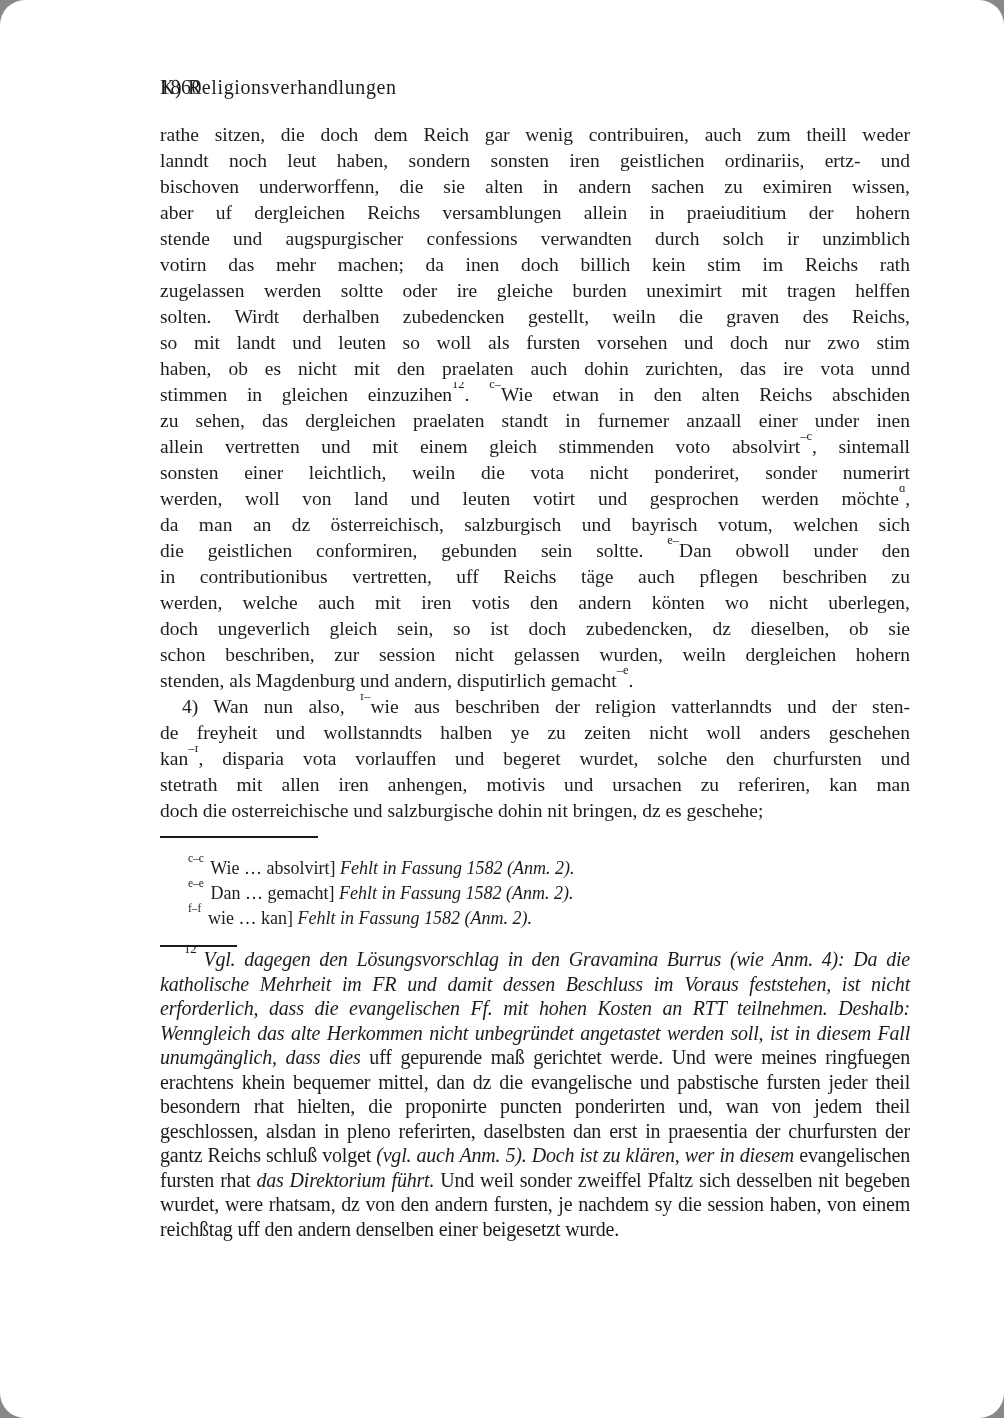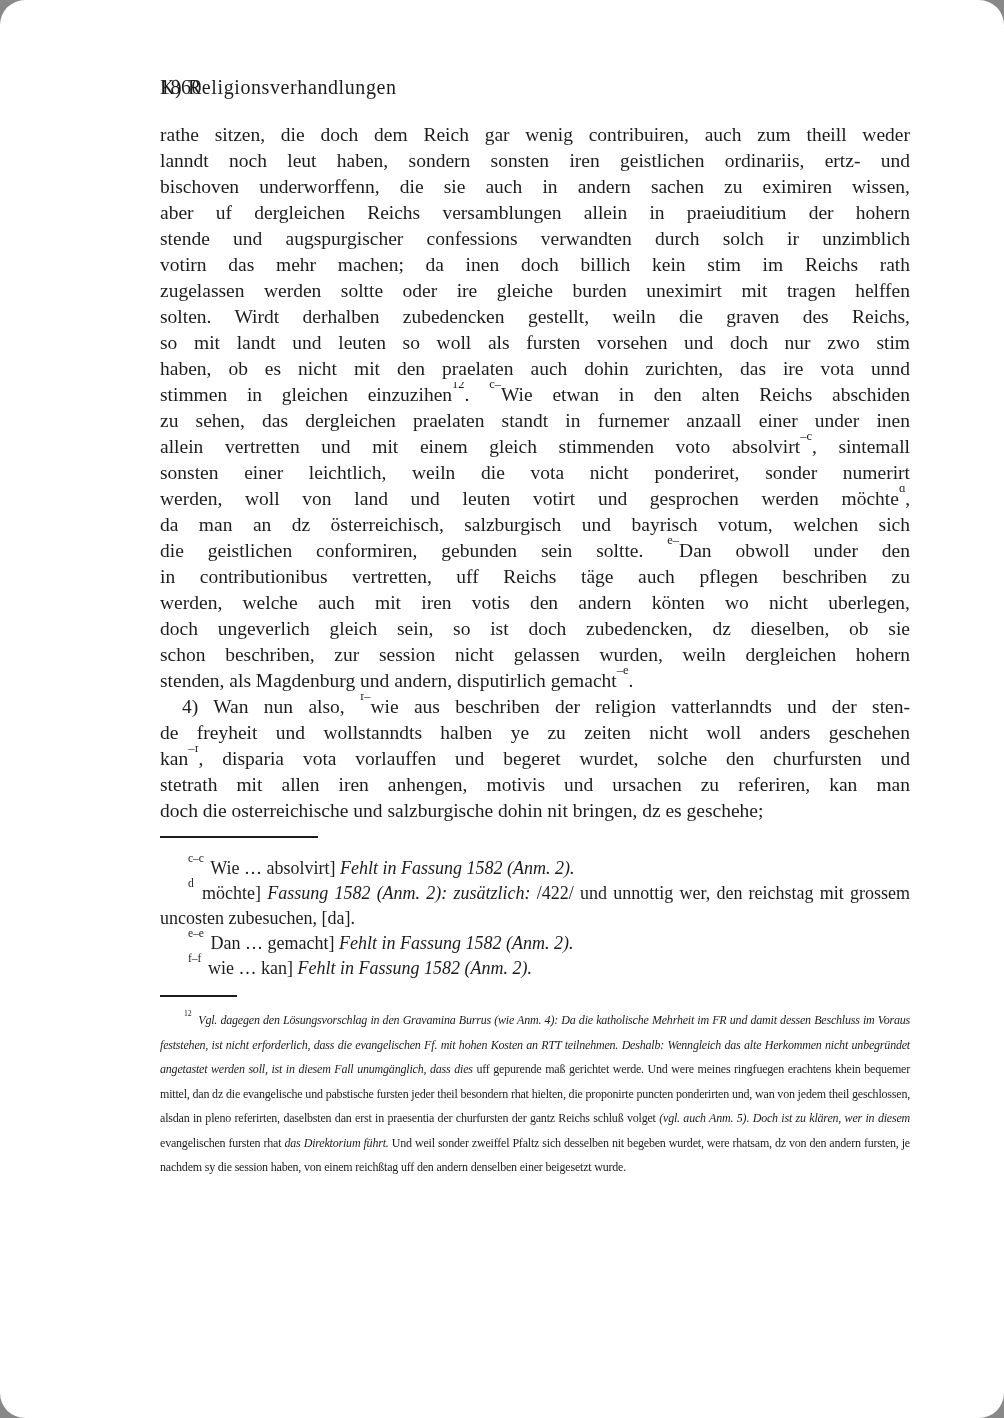--- a/index.html
+++ b/index.html
@@ -29,41 +29,41 @@
   .it { font-style: italic; }
 
   .rule1 { margin-top: 12px; width: 158px; height: 2px; background: var(--ink, #1c1c1c); }
   .rule2 { margin-top: 14px; width: 77px; height: 2px; background: var(--ink, #1c1c1c); }
 
   .apparatus { margin-top: 18px; font-size: 18px; line-height: 25px; }
   .note { text-align: justify; text-indent: 28px; }
   .note sup.sp { margin-right: 2px; }
 
   .footnote {
-    margin-top: 11px;
-    font-size: 12px; line-height: 24.5px;
+    margin-top: 0;
+    font-size: 20px; line-height: 24.5px;
     text-align: justify; text-indent: 24px;
     letter-spacing: -0.2px;
   }
   .footnote sup.sp { margin-right: 7px; }
 </style>
 </head>
 <body>
 
 <div class="page">
   <div class="inner">
     <div class="header">
       <span class="pagenum">1860</span>
       <div class="runtitle">K) Religionsverhandlungen</div>
     </div>
 
     <div class="body">
         <div class="line stretch"><span>rathe sitzen, die doch dem Reich gar wenig contribuiren, auch zum theill weder</span></div>
         <div class="line stretch"><span>lanndt noch leut haben, sondern sonsten iren geistlichen ordinariis, ertz- und</span></div>
-        <div class="line stretch"><span>bischoven underworffenn, die sie auch in andern sachen zu eximiren wissen,</span></div>
+        <div class="line stretch"><span>bischoven underworffenn, die sie alten in andern sachen zu eximiren wissen,</span></div>
         <div class="line stretch"><span>aber uf dergleichen Reichs versamblungen allein in praeiuditium der hohern</span></div>
         <div class="line stretch"><span>stende und augspurgischer confessions verwandten durch solch ir unzimblich</span></div>
         <div class="line stretch"><span>votirn das mehr machen; da inen doch billich kein stim im Reichs rath</span></div>
         <div class="line stretch"><span>zugelassen werden soltte oder ire gleiche burden uneximirt mit tragen helffen</span></div>
         <div class="line stretch"><span>solten. Wirdt derhalben zubedencken gestellt, weiln die graven des Reichs,</span></div>
         <div class="line stretch"><span>so mit landt und leuten so woll als fursten vorsehen und doch nur zwo stim</span></div>
         <div class="line stretch"><span>haben, ob es nicht mit den praelaten auch dohin zurichten, das ire vota unnd</span></div>
         <div class="line stretch"><span>stimmen in gleichen einzuzihen</span><sup class="sp">12</sup><span>. </span><sup class="sp">c–</sup><span>Wie etwan in den alten Reichs abschiden</span></div>
         <div class="line stretch"><span>zu sehen, das dergleichen praelaten standt in furnemer anzaall einer under inen</span></div>
         <div class="line stretch"><span>allein vertretten und mit einem gleich stimmenden voto absolvirt</span><sup class="sp">–c</sup><span>, sintemall</span></div>
@@ -80,21 +80,20 @@
         <div class="line stretch"><span>de freyheit und wollstanndts halben ye zu zeiten nicht woll anders geschehen</span></div>
         <div class="line stretch"><span>kan</span><sup class="sp">–f</sup><span>, disparia vota vorlauffen und begeret wurdet, solche den churfursten und</span></div>
         <div class="line stretch"><span>stetrath mit allen iren anhengen, motivis und ursachen zu referiren, kan man</span></div>
         <div class="line"><span>doch die osterreichische und salzburgische dohin nit bringen, dz es geschehe;</span></div>
       </div>
 
     <div class="rule1"></div>
 
     <div class="apparatus">
         <div class="note"><sup class="sp">c–c</sup><span> Wie … absolvirt] </span><span class="it">Fehlt in Fassung 1582 (Anm. 2).</span></div>
-        <div class="note"><sup class="sp">d</sup><span> möchte] </span><span class="it">Fassung 1582 (Anm. 2): zusätzlich: </span><span>/422/ und unnottig wer, den reichstag mit grossem uncosten zubesuchen, [da].</span></div>
         <div class="note"><sup class="sp">e–e</sup><span> Dan … gemacht] </span><span class="it">Fehlt in Fassung 1582 (Anm. 2).</span></div>
         <div class="note"><sup class="sp">f–f</sup><span> wie … kan] </span><span class="it">Fehlt in Fassung 1582 (Anm. 2).</span></div>
       </div>
 
     <div class="rule2"></div>
 
     <div class="footnote"><sup class="sp">12</sup><span class="it">Vgl. dagegen den Lösungsvorschlag in den Gravamina Burrus (wie Anm. 4): Da die katholische Mehrheit im FR und damit dessen Beschluss im Voraus feststehen, ist nicht erforderlich, dass die evangelischen Ff. mit hohen Kosten an RTT teilnehmen. Deshalb: Wenngleich das alte Herkommen nicht unbegründet angetastet werden soll, ist in diesem Fall unumgänglich, dass dies </span><span>uff gepurende maß gerichtet werde. Und were meines ringfuegen erachtens khein bequemer mittel, dan dz die evangelische und pabstische fursten jeder theil besondern rhat hielten, die proponirte puncten ponderirten und, wan von jedem theil geschlossen, alsdan in pleno referirten, daselbsten dan erst in praesentia der churfursten der gantz Reichs schluß volget </span><span class="it">(vgl. auch Anm. 5). Doch ist zu klären, wer in diesem </span><span>evangelischen fursten rhat </span><span class="it">das Direktorium führt. </span><span>Und weil sonder zweiffel Pfaltz sich desselben nit begeben wurdet, were rhatsam, dz von den andern fursten, je nachdem sy die session haben, von einem reichßtag uff den andern denselben einer beigesetzt wurde.</span></div>
   </div>
 </div>
 

